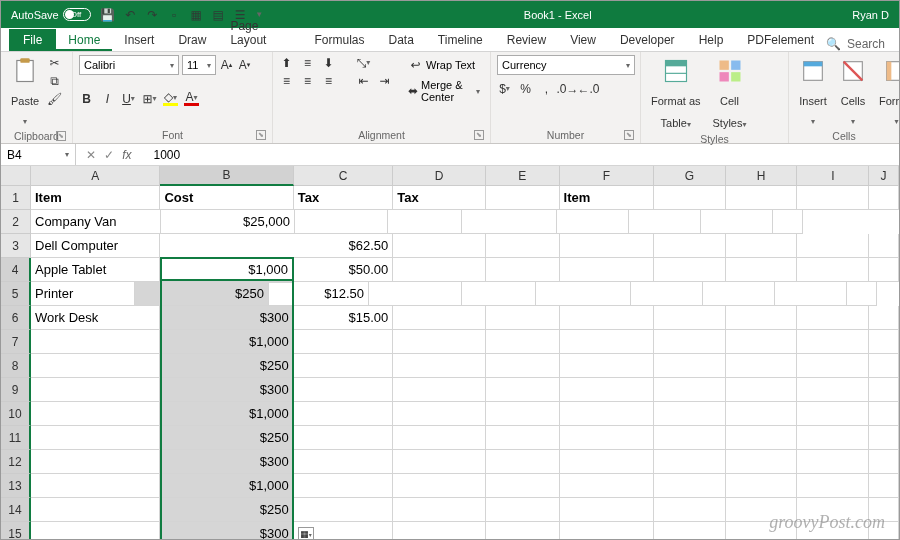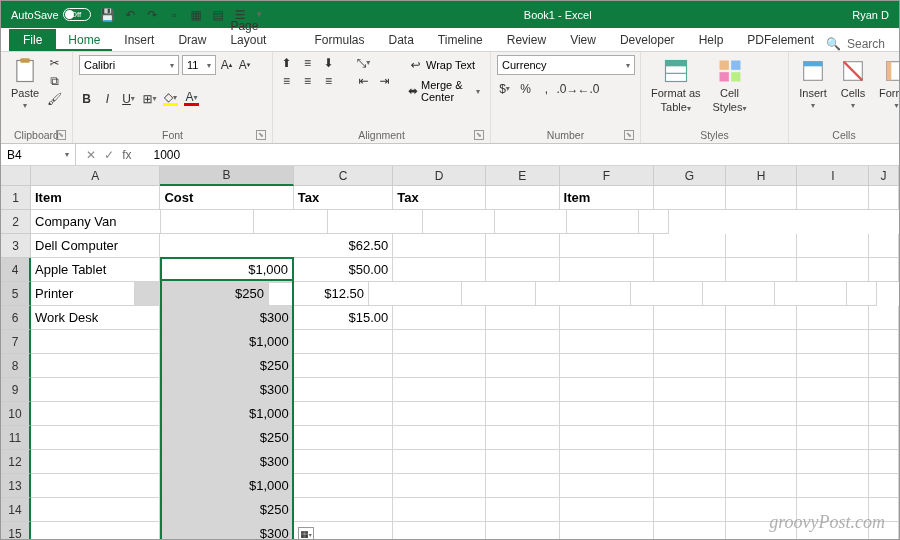--- a/index.html
+++ b/index.html
@@ -16,33 +16,33 @@
 .ribbon-tabs{height:24px;background:#fff;border-bottom:1px solid #d4d4d4;display:flex;align-items:flex-end;padding-left:8px;gap:0;font-size:12px}
 .ribbon-tabs .tab{padding:4px 12px;color:#333;cursor:pointer}
 .ribbon-tabs .tab.file{background:#0f7b3f;color:#fff;padding:4px 14px}
 .ribbon-tabs .tab.active{color:#0f7b3f;border-bottom:2px solid #0f7b3f;padding-bottom:2px;font-weight:400}
 .ribbon-tabs .search{margin-left:auto;display:flex;gap:6px;align-items:center;padding-right:14px;color:#666}
 .ribbon{height:92px;background:#f3f2f1;border-bottom:1px solid #c8c6c4;display:flex}
 .grp{border-right:1px solid #e1dfdd;padding:3px 6px 0;display:flex;flex-direction:column;justify-content:space-between}
 .grp-label{font-size:10.5px;color:#666;text-align:center;padding:2px 0;position:relative}
 .grp-label .dlg{position:absolute;right:0;bottom:3px;width:10px;height:10px;border:1px solid #999;font-size:7px;line-height:8px;color:#999}
 .grp-body{display:flex;gap:4px;align-items:flex-start;flex:1}
-.btn-lg{display:flex;flex-direction:column;align-items:center;gap:2px;padding:2px 4px;font-size:11px;color:#333;cursor:pointer}
+.btn-lg{display:flex;flex-direction:column;align-items:center;gap:10px;padding:2px 4px;font-size:11px;color:#333;cursor:pointer}
 .btn-lg svg{width:28px;height:28px}
 .btn-sm{padding:2px 4px;font-size:11px;display:flex;align-items:center;gap:3px;cursor:pointer}
 .fontrow{display:flex;gap:3px;align-items:center;margin-bottom:12px}
 .fontname{width:100px;height:20px;border:1px solid #ababab;background:#fff;font-size:11px;padding:0 4px;display:flex;align-items:center;justify-content:space-between}
 .fontsize{width:34px;height:20px;border:1px solid #ababab;background:#fff;font-size:11px;padding:0 4px;display:flex;align-items:center;justify-content:space-between}
 .iconrow{display:flex;gap:6px;align-items:center}
 .ic{width:15px;height:15px;display:inline-flex;align-items:center;justify-content:center;font-size:12px;color:#333}
 .col-stack{display:flex;flex-direction:column;gap:3px}
 .namebox-row{height:22px;border-bottom:1px solid #d4d4d4;display:flex;align-items:center;background:#fff;font-size:12px}
 .namebox{width:75px;border-right:1px solid #ccc;padding:0 6px;display:flex;justify-content:space-between;align-items:center;height:100%}
 .fx-controls{display:flex;gap:8px;padding:0 10px;color:#888}
-.fx-label{color:#666;padding-right:6px}
+.fx-label{font-style:italic;color:#666;padding-right:6px}
 .fx-input{flex:1;padding:0 6px}
 .grid{position:relative;overflow:hidden;height:375px}
 .corner{position:absolute;top:0;left:0;width:30px;height:20px;background:#e6e6e6;border-right:1px solid #ccc;border-bottom:1px solid #ccc}
 .colhdrs{position:absolute;top:0;left:30px;right:0;height:20px;display:flex;background:#e6e6e6}
 .colhdr{border-right:1px solid #ccc;border-bottom:1px solid #ccc;font-size:12px;display:flex;align-items:center;justify-content:center;color:#333}
 .colhdr.sel{background:#d2d2d2;border-bottom:2px solid #107c41}
 .rowhdrs{position:absolute;top:20px;left:0;width:30px}
 .rowhdr{height:24px;border-right:1px solid #ccc;border-bottom:1px solid #ccc;background:#e6e6e6;font-size:12px;display:flex;align-items:center;justify-content:center;color:#333}
 .rowhdr.sel{background:#d2d2d2;border-right:2px solid #107c41}
 .cells{position:absolute;top:20px;left:30px;right:0}
@@ -314,20 +314,21 @@
         <div class="cell hdr" style="width: 93px;">Tax</div>
         <div class="cell" style="width: 74px;"></div>
         <div class="cell hdr" style="width: 95px;">Item</div>
         <div class="cell" style="width: 72px;"></div>
         <div class="cell" style="width: 72px;"></div>
         <div class="cell" style="width: 72px;"></div>
         <div class="cell" style="width: 30px;"></div>
       </div>
       <div class="row">
         <div class="cell" style="width: 130px;">Company Van</div>
+        <div class="cell r" style="width: 134px;">$25,000</div>
         <div class="cell" style="width: 93px;"></div>
         <div class="cell" style="width: 74px;"></div>
         <div class="cell" style="width: 95px;"></div>
         <div class="cell" style="width: 72px;"></div>
         <div class="cell" style="width: 72px;"></div>
         <div class="cell" style="width: 72px;"></div>
         <div class="cell" style="width: 30px;"></div>
       </div>
       <div class="row">
         <div class="cell" style="width: 130px;">Dell Computer</div>

